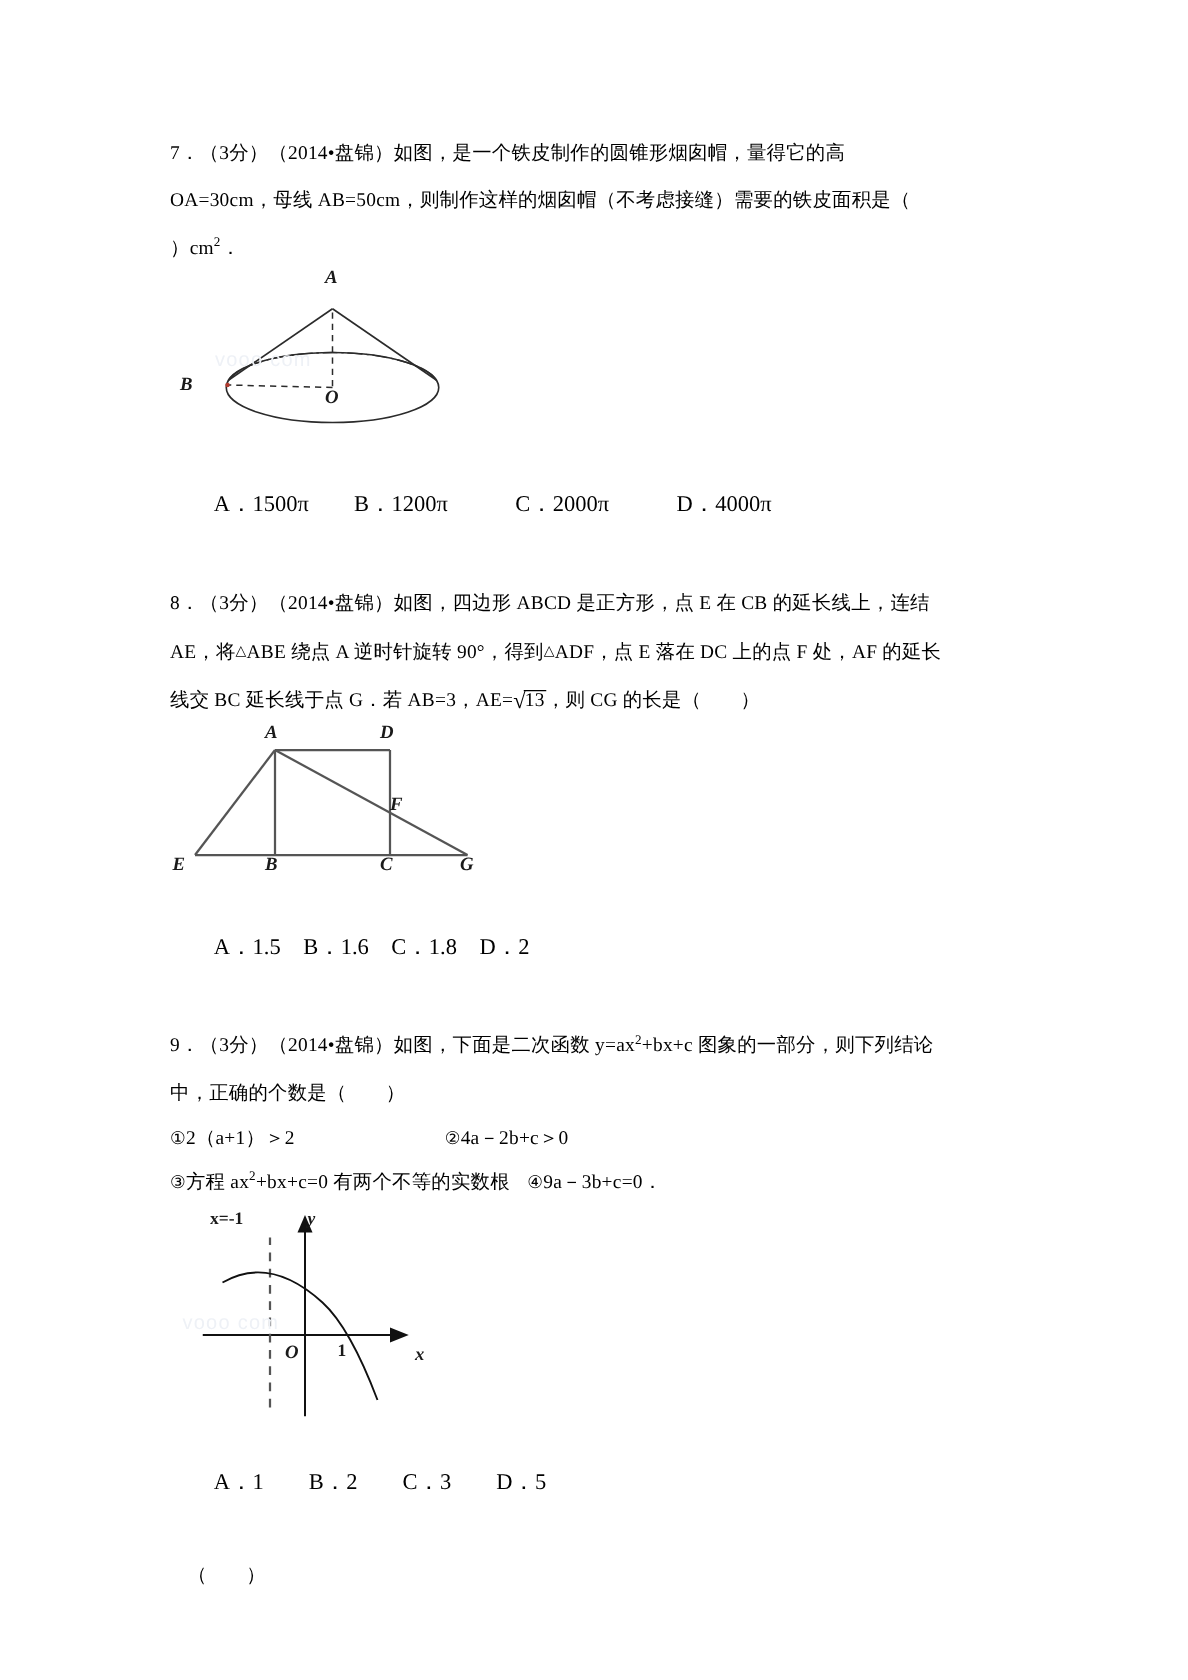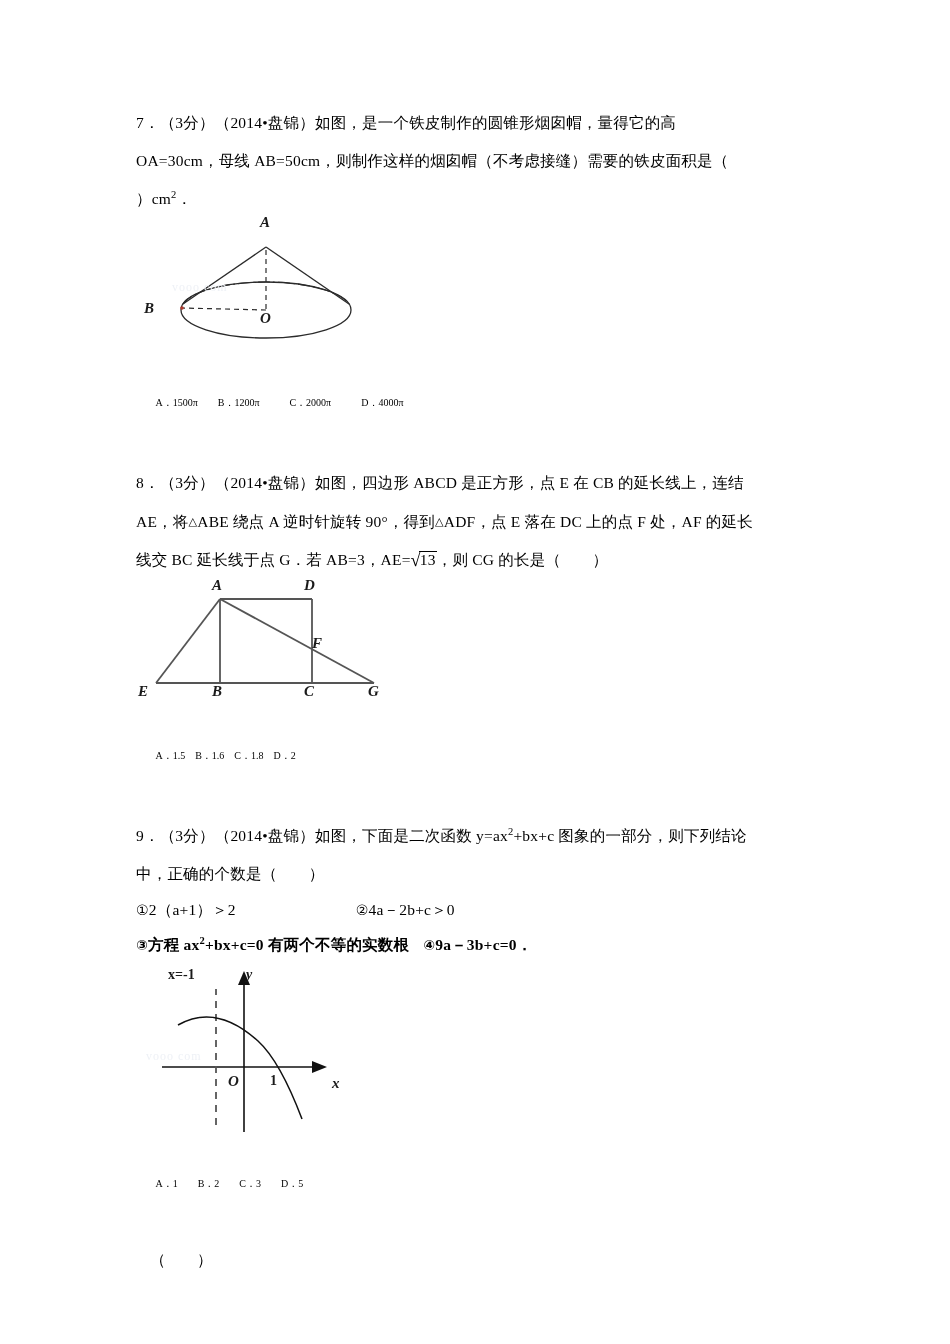--- a/index.html
+++ b/index.html
@@ -28,21 +28,21 @@
     width: 700px;
   }
   .qline {
     font-size: 15.5px;
     line-height: 38px;
     letter-spacing: 0.2px;
     white-space: nowrap;
   }
   .num { font-family: "Liberation Serif", serif; }
   .opts {
-    font-size: 10px;
+    font-size: 18px;
     line-height: 34px;
     white-space: pre;
   }
   sup {
     font-size: 0.68em;
     vertical-align: super;
     line-height: 0;
   }
   .tri { font-size: 0.72em; vertical-align: 0.18em; }
   .radical {
@@ -63,22 +63,22 @@
     position: absolute;
     font-family: "Liberation Serif", "DejaVu Serif", serif;
     font-style: italic;
     font-weight: bold;
     font-size: 15px;
     color: #1a1a1a;
   }
   .lbl.up { font-style: normal; }
   .watermark {
     position: absolute;
-    font-family: Liberation Serif, serif;
-    font-size: 12px;
+    font-family: Liberation Sans, sans-serif;
+    font-size: 16px;
     color: #eef1f6;
     letter-spacing: 1px;
     user-select: none;
   }
   .circled {
     font-family: "DejaVu Sans", sans-serif;
     font-size: 14px;
   }
 </style>
 </head>
@@ -168,21 +168,21 @@
       <div class="qline">
         <span class="num">9．</span><span>（3分）</span><span>（2014•盘锦）</span><span>如图，下面是二次函数 y=ax</span><sup>2</sup><span>+bx+c 图象的一部分，则下列结论</span>
       </div>
       <div class="qline">
         <span>中，正确的个数是（　　）</span>
       </div>
 
       <div class="qline" style="line-height:34px;">
         <span class="circled">①</span><span>2（a+1）＞2</span><span style="display:inline-block;width:120px;"></span><span class="circled">②</span><span>4a－2b+c＞0</span>
       </div>
-      <div class="qline" style="line-height:36px;font-weight:bold;">
+      <div class="qline" style="line-height:36px;">
         <span class="circled">③</span><span>方程 ax</span><sup>2</sup><span>+bx+c=0 有两个不等的实数根</span><span style="display:inline-block;width:14px;"></span><span class="circled">④</span><span>9a－3b+c=0．</span>
       </div>
 
       <div class="figwrap" style="height:168px;">
         <svg width="220" height="168" viewBox="0 0 220 168" style="position:absolute;left:26px;top:4px;">
 
           <line x1="0" y1="100" x2="150" y2="100" stroke="#111" stroke-width="1.6"></line>
           <polygon points="150,94 165,100 150,106" fill="#111"></polygon>
 
           <line x1="82" y1="165" x2="82" y2="14" stroke="#111" stroke-width="1.6"></line>

